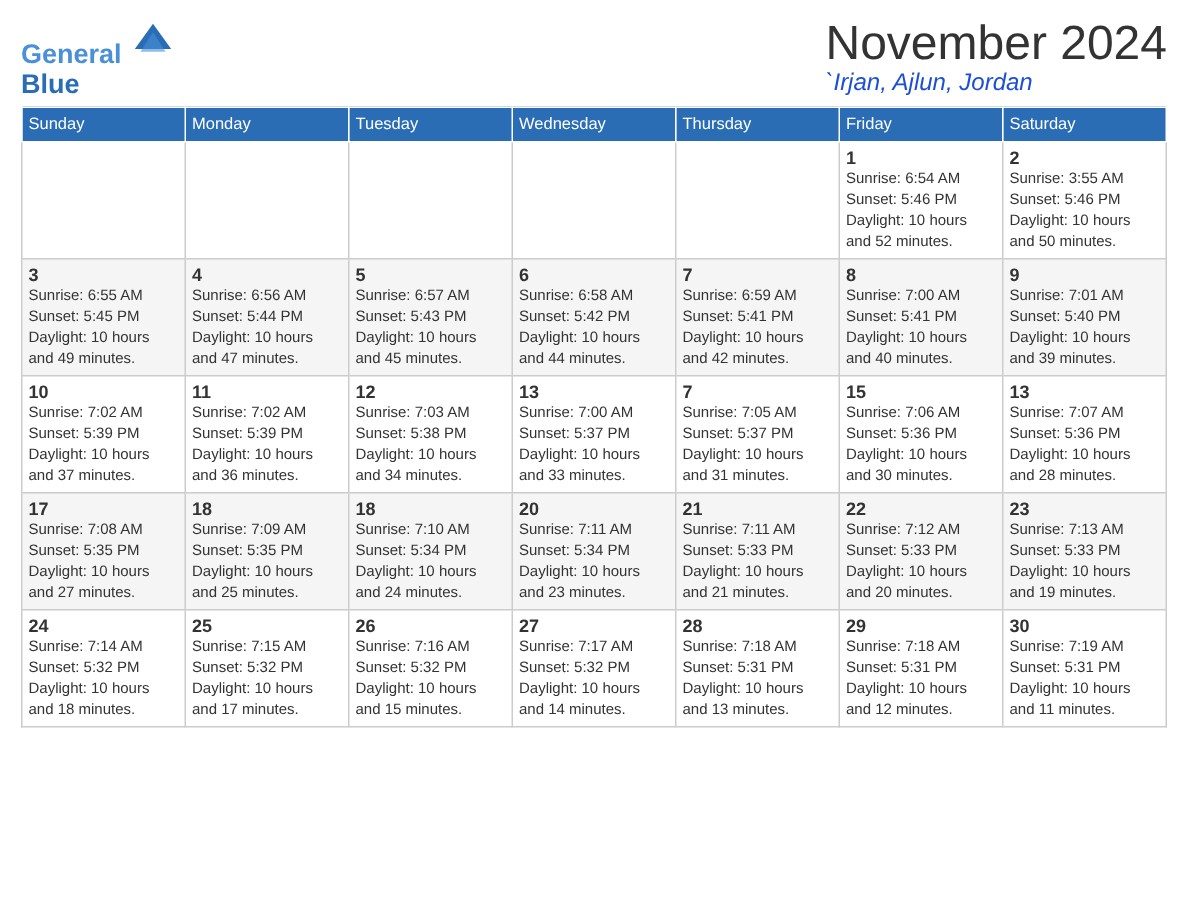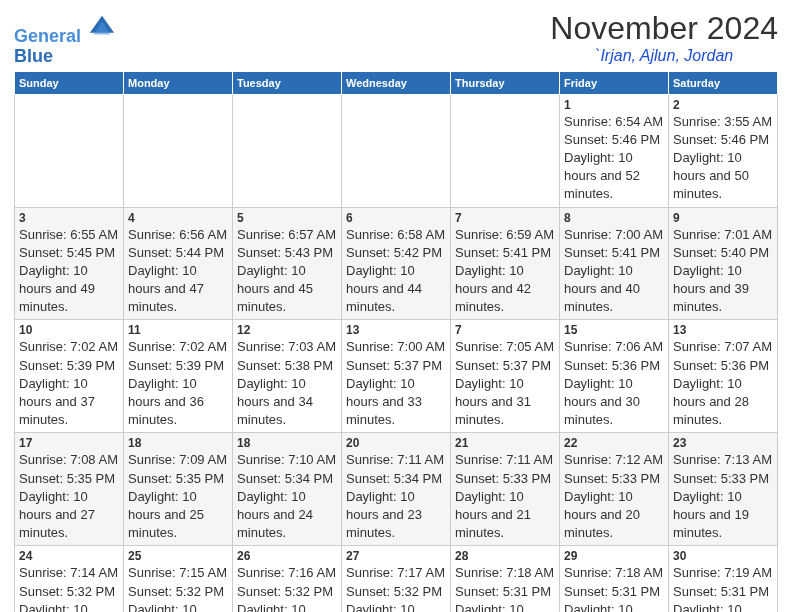--- a/index.html
+++ b/index.html
@@ -33,21 +33,21 @@
     }
     .logo-text span {
       color: #4a90d9;
     }
     .logo-icon {
       width: 28px;
       height: 28px;
       margin-left: 2px;
     }
     .title-block {
-      text-align: center;
+      text-align: left;
       margin-left: 26px;
     }
     .month-title {
       font-size: 32px;
       font-weight: normal;
       color: #333;
     }
     .location {
       font-size: 16px;
       color: #1d4ed8;
@@ -55,21 +55,21 @@
     }
     table {
       width: 100%;
       border-collapse: collapse;
       table-layout: fixed;
     }
     thead tr th {
       background-color: #2a6db5;
       color: white;
       font-size: 11px;
-      font-weight: bold;
+      font-weight: normal;
       padding: 5px 4px;
       text-align: left;
       border: 1px solid #fff;
     }
     tbody tr td {
       border: 1px solid #ccc;
       vertical-align: top;
       padding: 3px 4px;
       font-size: 9.5px;
       color: #333;
@@ -79,21 +79,21 @@
     tbody tr:nth-child(even) td {
       background: #f5f5f5;
     }
     .day-number {
       font-size: 12px;
       font-weight: bold;
       display: block;
       margin-bottom: 1px;
     }
     .day-info {
-      font-size: 13px;
+      font-size: 10px;
       line-height: 1.4;
       color: #333;
     }
     .empty-cell {
       background: #fff !important;
     }
   </style>
 </head>
 <body>
 

